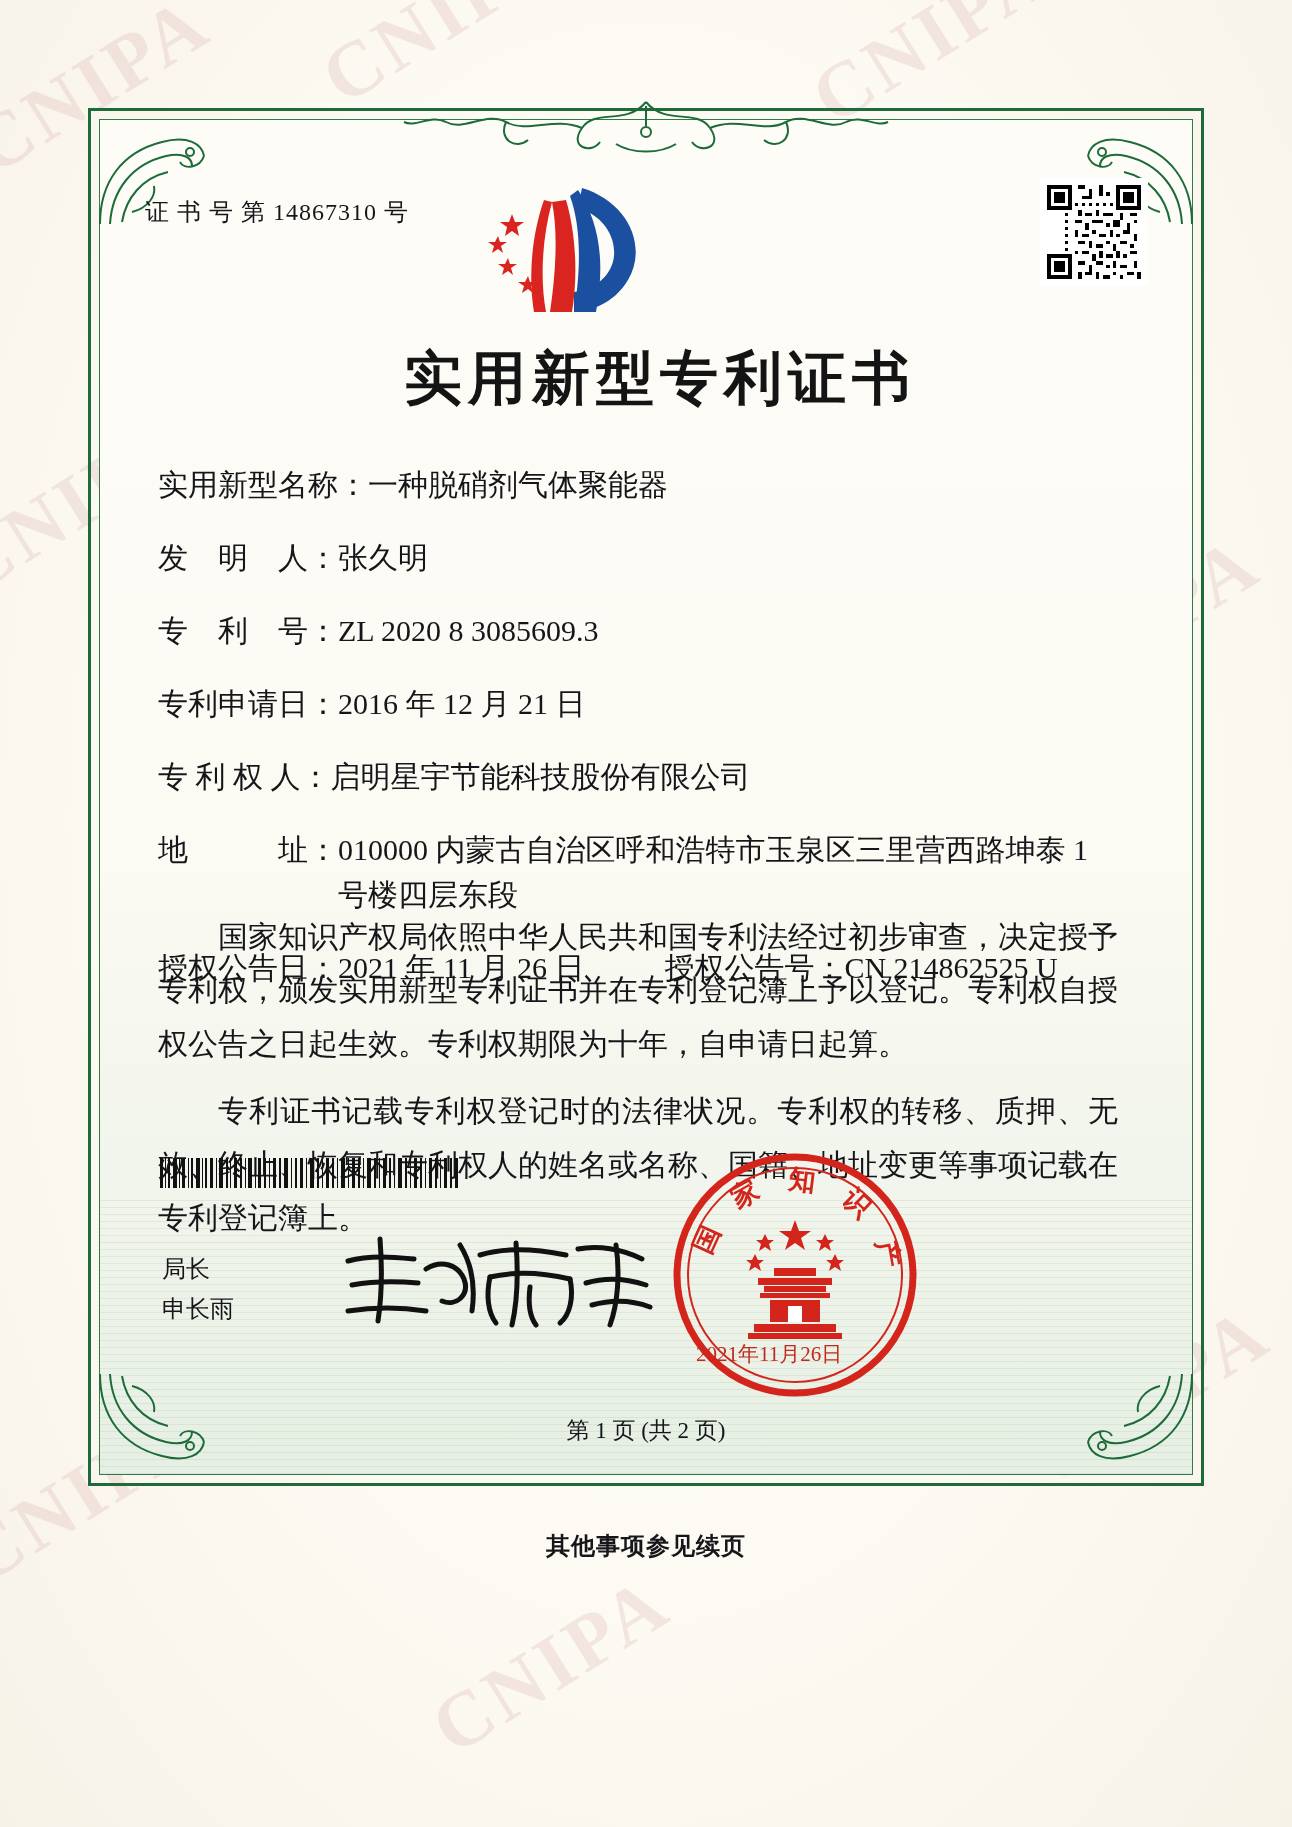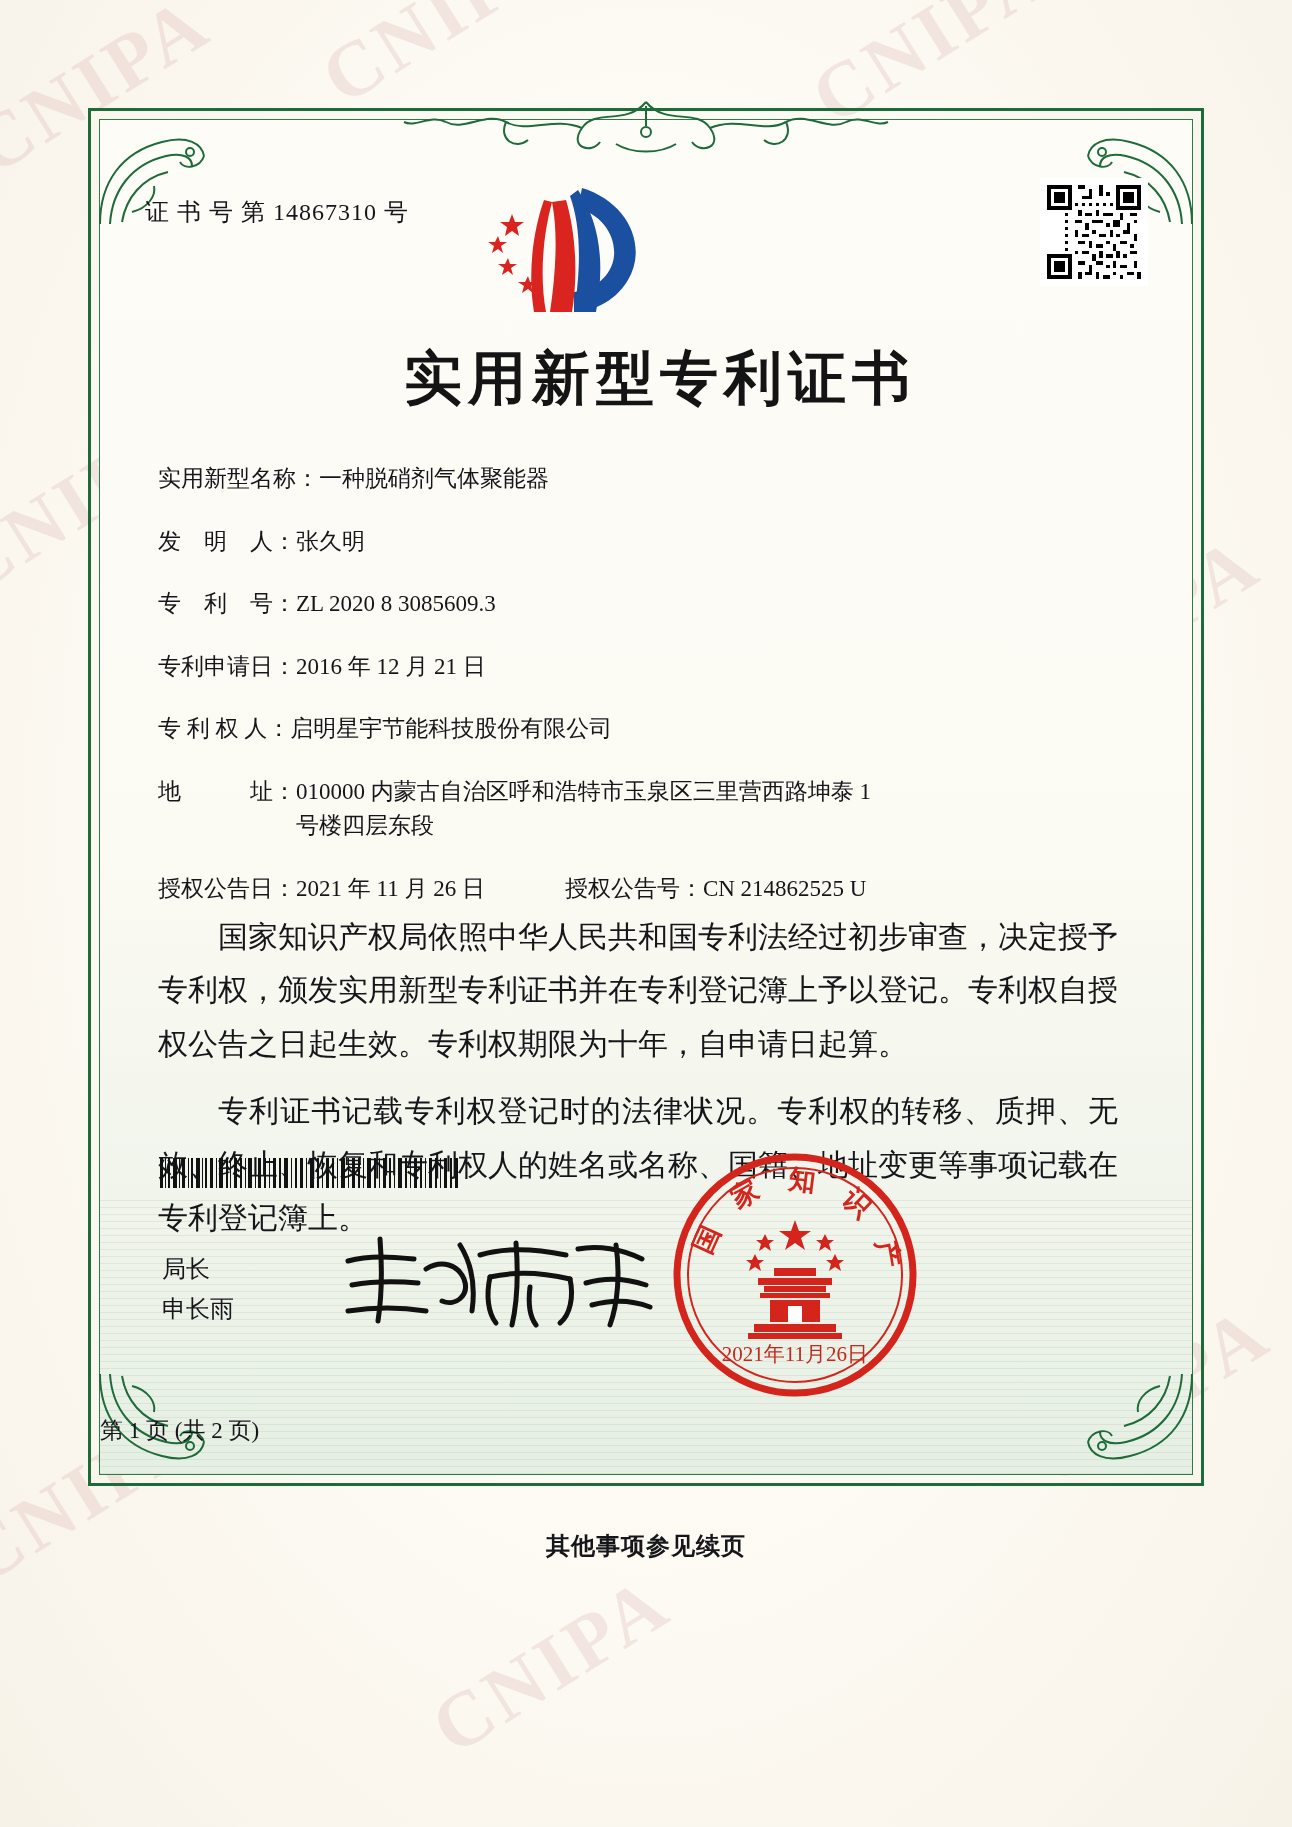--- a/index.html
+++ b/index.html
@@ -162,21 +162,21 @@
     letter-spacing: 6px;
     color: #141414;
     font-family: "DejaVu Serif", "Liberation Serif", serif;
   }
 
   .fields {
     position: absolute;
     left: 58px;
     top: 342px;
     width: 990px;
-    font-size: 23px;
+    font-size: 30px;
     color: #16161a;
     line-height: 1.5;
   }
   .field-row {
     display: flex;
     align-items: flex-start;
     margin-bottom: 28px;
   }
   .field-label {
     flex: 0 0 auto;
@@ -242,34 +242,35 @@
   .seal {
     position: absolute;
     left: 570px;
     top: 1030px;
     width: 250px;
     height: 250px;
   }
   .seal svg { width: 100%; height: 100%; display: block; }
   .seal-date {
     position: absolute;
-    left: 568px;
+    left: 596px;
     top: 1220px;
     width: 200px;
-    text-align: right;
+    text-align: left;
     font-size: 21px;
     color: #c4281c;
     letter-spacing: 0px;
   }
 
   .page-number {
     position: absolute;
     left: 0;
     top: 1295px;
     width: 100%;
+    text-align: center;
     font-size: 23px;
     color: #16161a;
   }
 
   .footer-note {
     position: absolute;
     left: 0;
     top: 1530px;
     width: 100%;
     text-align: center;

